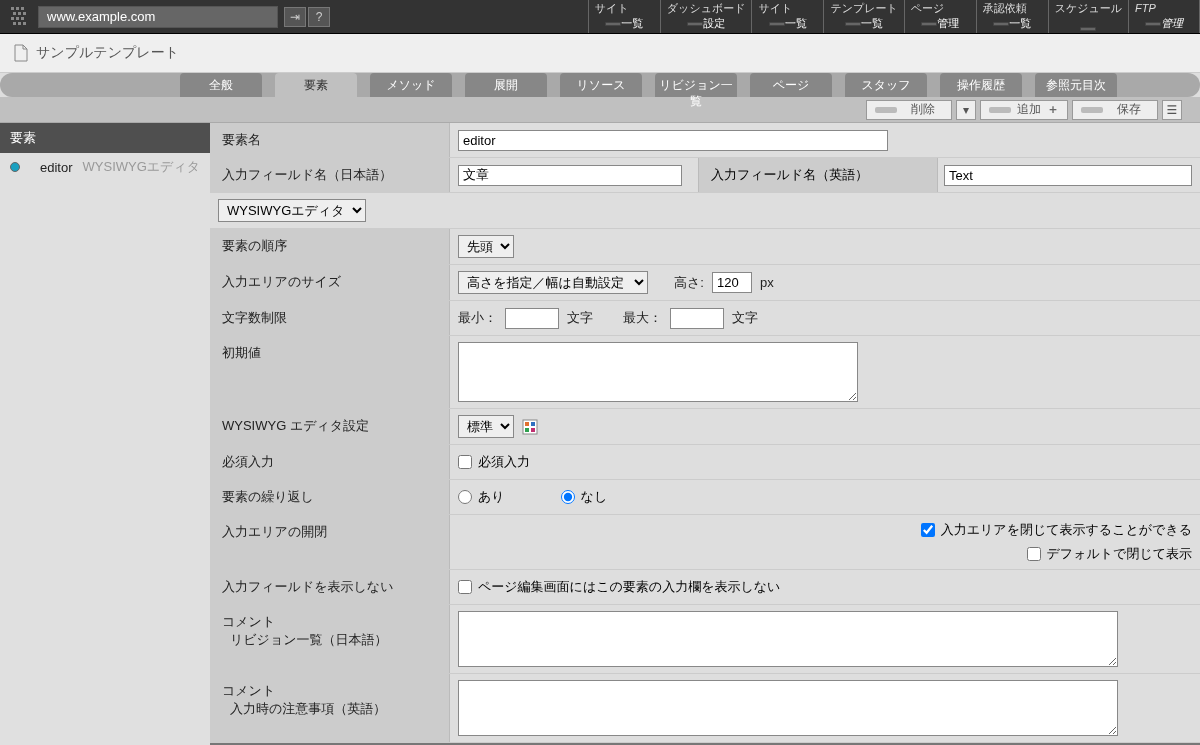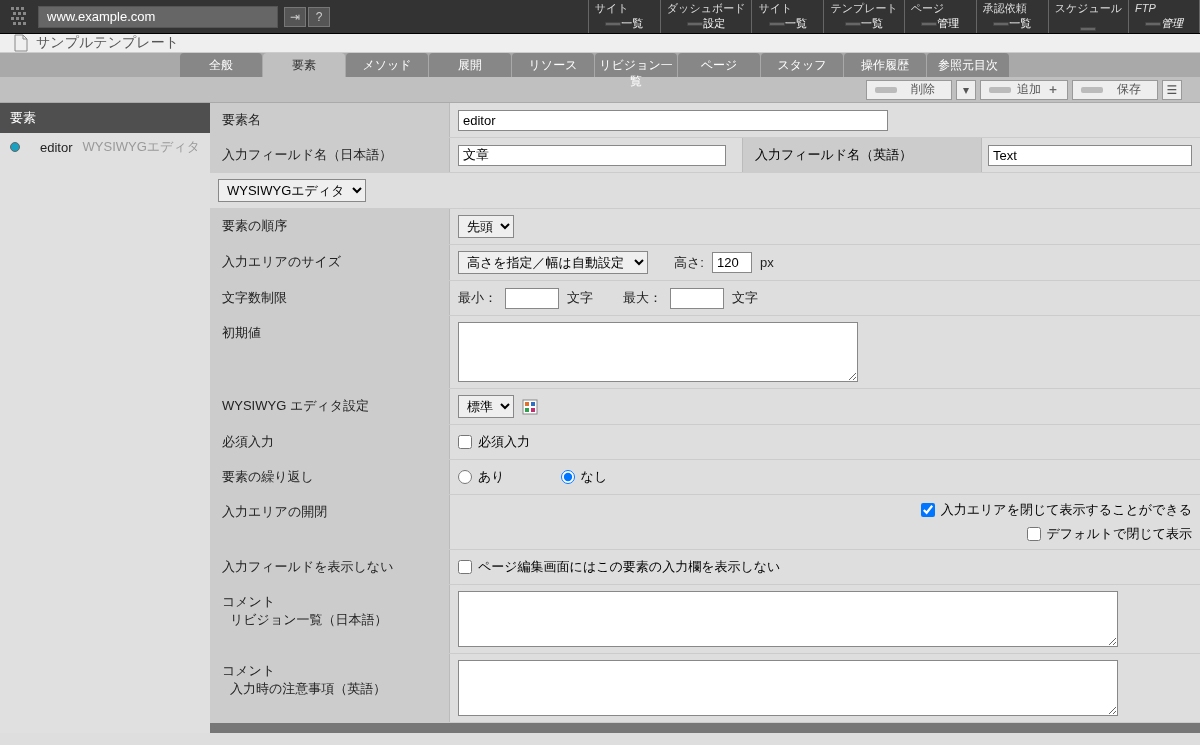--- a/index.html
+++ b/index.html
@@ -11,24 +11,24 @@
 .url-box { background: #666; color: #fff; padding: 2px 8px; font-size: 13px; min-width: 240px; height: 22px; display: flex; align-items: center; border: 1px solid #555;}
 .topbar-mid { display: flex; align-items: center; gap: 2px; margin-left: 6px; }
 .topbar-mid .icon-btn { width: 22px; height: 20px; background: #555; border: 1px solid #777; display: flex; align-items: center; justify-content: center; color: #ccc; font-size: 12px; cursor: pointer;}
 .topbar-spacer { flex: 1; }
 .topnav { display: flex; align-items: stretch; }
 .topnav-item { border-left: 1px solid #666; min-width: 72px; padding: 2px 6px 2px 6px; display: flex; flex-direction: column; justify-content: space-between; color: #ccc; font-size: 11px; cursor: pointer;}
 .topnav-item:last-child { border-right: 1px solid #666; font-style: italic; }
 .topnav-item .tn-label { color: #ddd; font-size: 11px; line-height: 1.1; }
 .topnav-item .tn-sub { text-align: right; color: #fff; font-size: 11px; display:flex; align-items:center; justify-content:center;}
 .tn-sub .dash { width: 16px; height: 4px; background: #666; border-radius: 1px; display:inline-block; border:1px solid #444;}
-.titlebar { background: #efefef; padding: 0 12px; display: flex; align-items: center; gap: 6px; border-bottom: 1px solid #ccc; }
+.titlebar { background: #efefef; padding: 10px 12px; display: flex; align-items: center; gap: 6px; border-bottom: 1px solid #ccc; }
 .titlebar .doc-icon { width: 18px; height: 18px; }
 .titlebar .title { font-size: 14px; color: #555; }
-.tabstrip { background: #a9a9a9; display: flex; align-items: flex-end; padding-left: 180px; height: 24px; gap: 0; }
+.tabstrip { background: #a9a9a9; display: flex; align-items: flex-end; padding-left: 180px; height: 24px; gap: 12px; border-radius: 12px; }
 .tab { background: #878787; color: #fff; font-size: 12px; padding: 4px 0; width: 82px; text-align: center; cursor:pointer; border-radius: 4px 4px 0 0; margin-right: 1px; height: 24px; line-height: 16px; }
 .tab.active { background: #c0c0c0; color: #333; }
 .toolbar { background: #c0c0c0; height: 26px; display: flex; align-items: center; justify-content: flex-end; padding: 0 18px; gap: 4px; border-bottom: 1px solid #aaa;}
 .tool-btn { background: #eee; border: 1px solid #999; height: 20px; font-size: 12px; color: #555; padding: 0 8px; display: flex; align-items: center; gap: 6px; cursor:pointer; min-width:86px;}
 .tool-btn .tb-dash { width: 22px; height: 6px; background: #bbb; border-radius: 2px; display:inline-block;}
 .tool-btn .tb-text{ flex:1; text-align:center;}
 .tool-btn .tb-plus { font-weight: bold; color: #666; }
 .tool-icon-btn { width: 20px; height: 20px; background: #eee; border: 1px solid #999; display:flex; align-items:center; justify-content:center; cursor:pointer; font-size:12px; color:#555;}
 .content { display: flex; align-items: stretch; }
 .sidebar { width: 210px; background: #e0e0e0; flex-shrink: 0; }
@@ -39,21 +39,21 @@
 .side-item .si-type { color: #999; }
 .form-area { flex: 1; background: #dedede; }
 .form-row { display: flex; border-bottom: 1px solid #ccc; }
 .form-label { width: 240px; background: #ccc; padding: 8px 12px; font-size: 13px; color: #222; border-right: 1px solid #bbb; }
 .form-label.sub { display:block;}
 .form-label .fl-sub { font-size: 13px; color:#222; padding-left:8px;}
 .form-field { flex: 1; padding: 6px 8px; display: flex; align-items: center; gap: 8px; flex-wrap: wrap; background:#dedede;}
 .form-field.tall{align-items:flex-start;}
 input[type=text], textarea, select { font-family: inherit; font-size: 13px; border: 1px solid #888; background: #fff; padding: 2px 4px; }
 input[type=text].wide { width: 430px; }
-input[type=text].mid { width: 268px; }
+input[type=text].mid { width: 224px; }
 input[type=text].small { width: 54px; }
 input[type=text].tiny { width: 40px; }
 textarea.wide { width: 660px; height: 56px; }
 textarea.tall { width: 400px; height: 60px; resize:both;}
 select { background:#efefef; }
 .sublabel { font-size: 13px; color: #222; }
 .pair { display: flex; align-items: center; gap: 6px; flex:1;}
 .pair .plabel { width: 240px; background: #ccc; padding: 8px 12px; border-left:1px solid #bbb; border-right:1px solid #bbb; margin:-6px 0 -6px 8px;}
 .check-line{display:flex;align-items:center;gap:6px;}
 .check-line input[type=checkbox]{width:14px;height:14px;}

